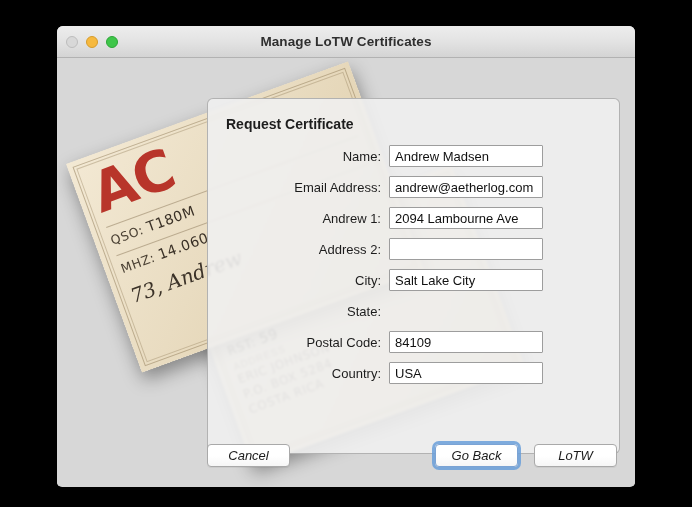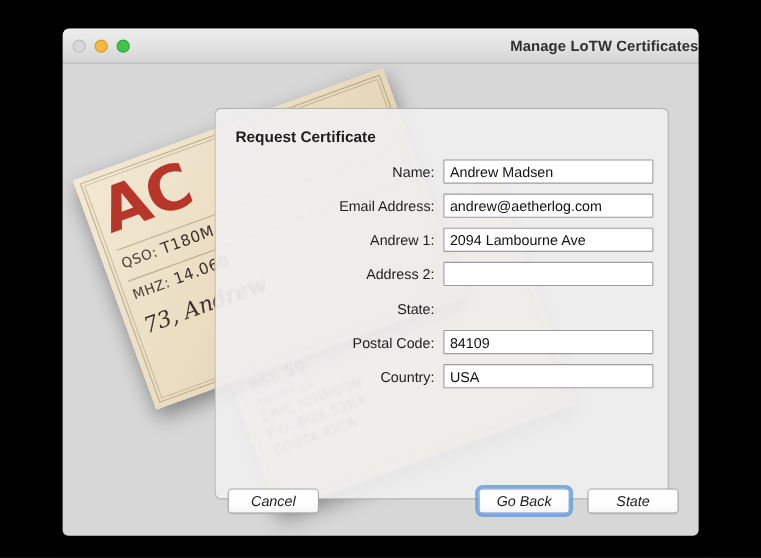--- a/index.html
+++ b/index.html
@@ -28,21 +28,21 @@
   
   #titlebar {
     position: relative;
     height: 32px;
     background: linear-gradient(to bottom, #ededed 0%, #e3e3e3 50%, #d4d4d4 100%);
     border-bottom: 1px solid #b2b2b2;
   }
   #title-text {
     position: absolute;
     left: 0; right: 0; top: 8px;
-    text-align: right;
+    text-align: center;
     font-size: 13.5px;
     font-weight: bold;
     color: #2f2f2f;
     letter-spacing: 0.1px;
   }
   .traffic-lights {
     position: absolute;
     left: 9px; top: 10px;
     display: flex;
     gap: 8px;
@@ -147,21 +147,21 @@
   }
   .addr-label {
     font-size: 10px;
     color: #8a7c6c;
     letter-spacing: 1px;
   }
 
   
   #panel {
     position: absolute;
-    left: 138px; top: 40px;
+    left: 150px; top: 40px;
     width: 413px; height: 356px;
     background: rgba(240,240,240,0.90);
     border: 1px solid rgba(168,168,168,0.85);
     border-radius: 6px;
     backdrop-filter: blur(1px);
     padding-left: 28px;
   }
   #panel-title {
     position: absolute;
     left: 18px; top: 17px;
@@ -176,29 +176,29 @@
     left: 0; top: 46px;
     width: 100%;
   }
   .form-row {
     display: flex;
     align-items: center;
     height: 22px;
     margin-bottom: 9px;
   }
   .form-label {
-    width: 207px;
+    width: 181px;
     text-align: right;
     padding-right: 8px;
     font-size: 13px;
     color: #1c1c1c;
     white-space: nowrap;
   }
   .form-input {
-    width: 191px;
+    width: 154px;
     height: 22px;
     padding: 0 5px;
     font-family: "Liberation Sans", sans-serif;
     font-size: 13px;
     color: #111111;
     background: #ffffff;
     border: 1px solid #9d9d9d;
     border-radius: 1px;
     outline: none;
   }
@@ -301,33 +301,37 @@
           </div>
           <div class="form-row">
             <div class="form-label">Andrew 1:</div>
             <input type="text" class="form-input" placeholder="" value="2094 Lambourne Ave" style="">
           </div>
           <div class="form-row">
             <div class="form-label">Address 2:</div>
             <input type="text" class="form-input" placeholder="" value="" style="">
           </div>
           <div class="form-row">
+            <div class="form-label">City:</div>
+            <input type="text" class="form-input" placeholder="" value="Salt Lake City" style="">
+          </div>
+          <div class="form-row">
             <div class="form-label">State:</div>
           </div>
           <div class="form-row">
             <div class="form-label">Postal Code:</div>
             <input type="text" class="form-input" placeholder="" value="84109" style="">
           </div>
           <div class="form-row">
             <div class="form-label">Country:</div>
             <input type="text" class="form-input" placeholder="" value="USA" style="">
           </div>
         </div>
     </div>
 
     <div id="footer">
       <button class="btn" id="btn-cancel">Cancel</button>
       <button class="btn" id="btn-goback">Go Back</button>
-      <button class="btn" id="btn-next">State</button>
+      <button class="btn" id="btn-next">LoTW</button>
     </div>
 
   </div>
 </div>
 
 </body></html>

